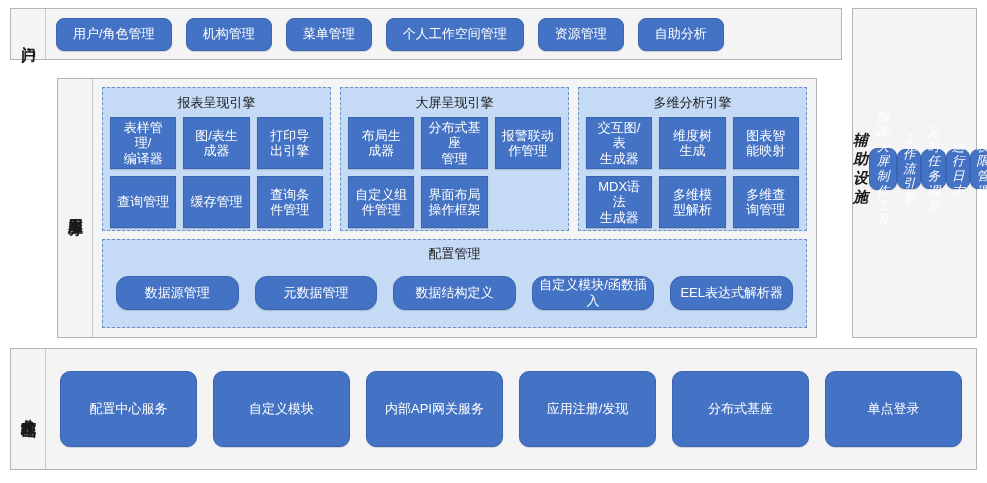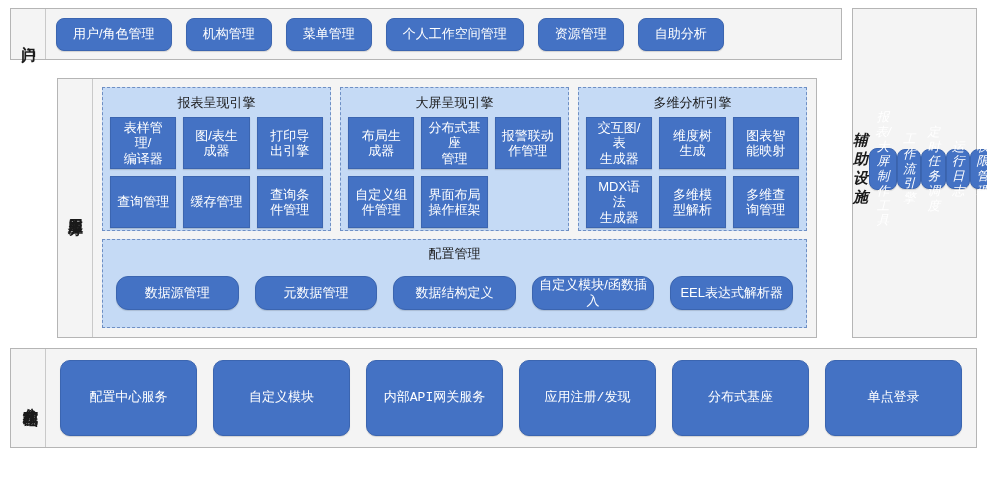--- a/index.html
+++ b/index.html
@@ -206,22 +206,21 @@
     border-radius: 12px;
     padding: 0 6px;
   }
 
   
   .base-section {
     position: absolute;
     left: 10px;
     right: 10px;
     top: 348px;
-    height: 100px;
-    font-family: Liberation Mono, monospace;
+    height: 122px;
   }
   .base-section .side-label { font-size: 15px; }
   .base-body {
     flex: 1 1 auto;
     display: flex;
     align-items: center;
     justify-content: space-between;
     gap: 16px;
     padding: 0 14px;
     min-width: 0;

